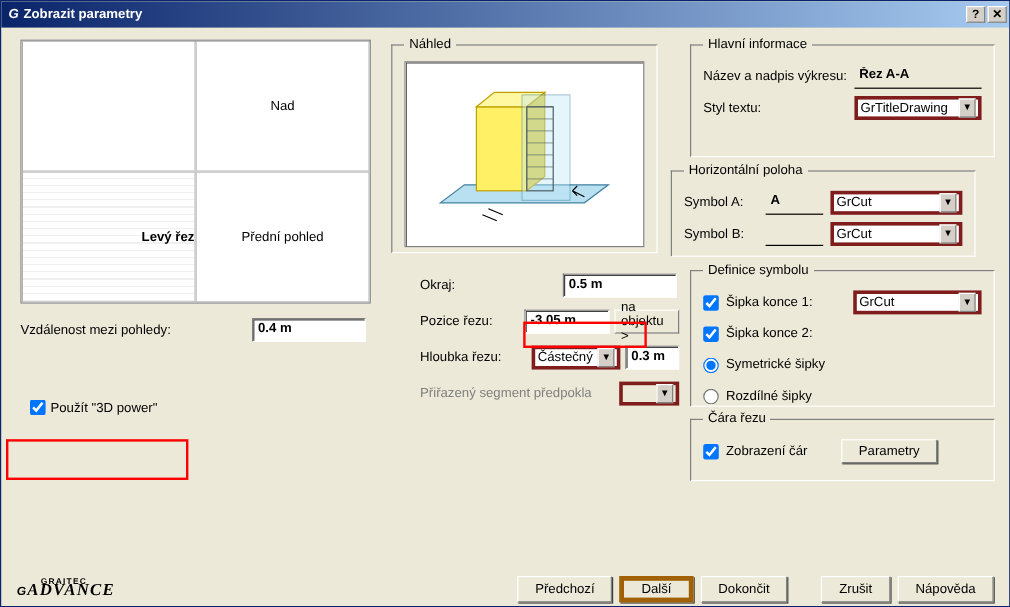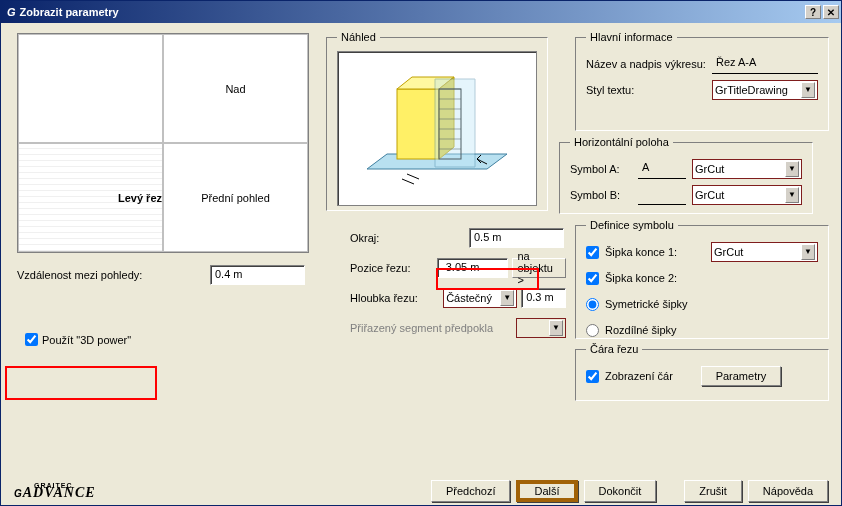--- a/index.html
+++ b/index.html
@@ -28,23 +28,23 @@
 .mid-params { position:absolute; left: 325px; top: 200px; width: 240px; }
 .param-row { display:flex; align-items:center; gap:4px; height: 30px; }
 .param-row label { width: 115px; margin-left: 24px; }
 .disabled-lbl { color: #808080; }
 .fs-hlavni { left: 574px; top: 8px; width: 254px; height: 100px; }
 .fs-horiz { left: 558px; top: 113px; width: 254px; height: 78px; }
 .fs-def { left: 574px; top: 196px; width: 254px; height: 120px; }
 .fs-cara { left: 574px; top: 320px; width: 254px; height: 58px; }
 .r-row { display:flex; align-items:center; height: 26px; gap:6px; }
 .r-row label { flex:0 0 120px; }
-.sel-box { flex:1; height:20px; border: 1px solid #7f1d1d; background:#fff; display:flex; align-items:center; padding:0 2px; justify-content:space-between; }
+.sel-box { flex:1; height:20px; border: 3px solid #7f1d1d; background:#fff; display:flex; align-items:center; padding:0 2px; justify-content:space-between; }
 .sel-btn { width:14px; height:16px; background:#d4d0c8; border:1px solid #808080; border-top-color:#fff; border-left-color:#fff; text-align:center; font-size:8px; line-height:14px; }
-input[type=text] { font-size:11px; outline:none; border:none; background:transparent; width:100%; }
+input[type=text] { font-size:11px; outline:none; border:none; background:transparent; width:100%;font-weight:bold; }
 input[type=checkbox],input[type=radio] { margin:0; width:13px; height:13px; }
 .btn { height: 22px; padding: 0 14px; background:#ece9d8; border:1px solid #808080; border-top-color:#fff; border-left-color:#fff; box-shadow: 1px 1px 0 #404040; cursor:default; }
 .btn.small { padding: 0 8px; height:20px; }
 .footer { position:absolute; left:0; bottom:4px; width:100%; display:flex; align-items:center; padding: 0 14px; justify-content: space-between; }
 .footer-btns { display:flex; gap:6px; }
 .logo { font-family: Georgia, serif; font-style: italic; font-weight: bold; font-size: 14px; letter-spacing:1px; }
 .logo small { font-size:7px; font-style:normal; display:block; margin-left:20px; margin-bottom:-4px; letter-spacing:1px; }
 .btn.default { border: 4px solid #a16207; }
 .btn-obj { height:20px; background:#ece9d8; border:1px solid #808080; border-top-color:#fff; border-left-color:#fff; padding:0 4px; font-size:10px; display:flex; align-items:center; gap:2px; }
 .midcol-r { width: 95px; }

